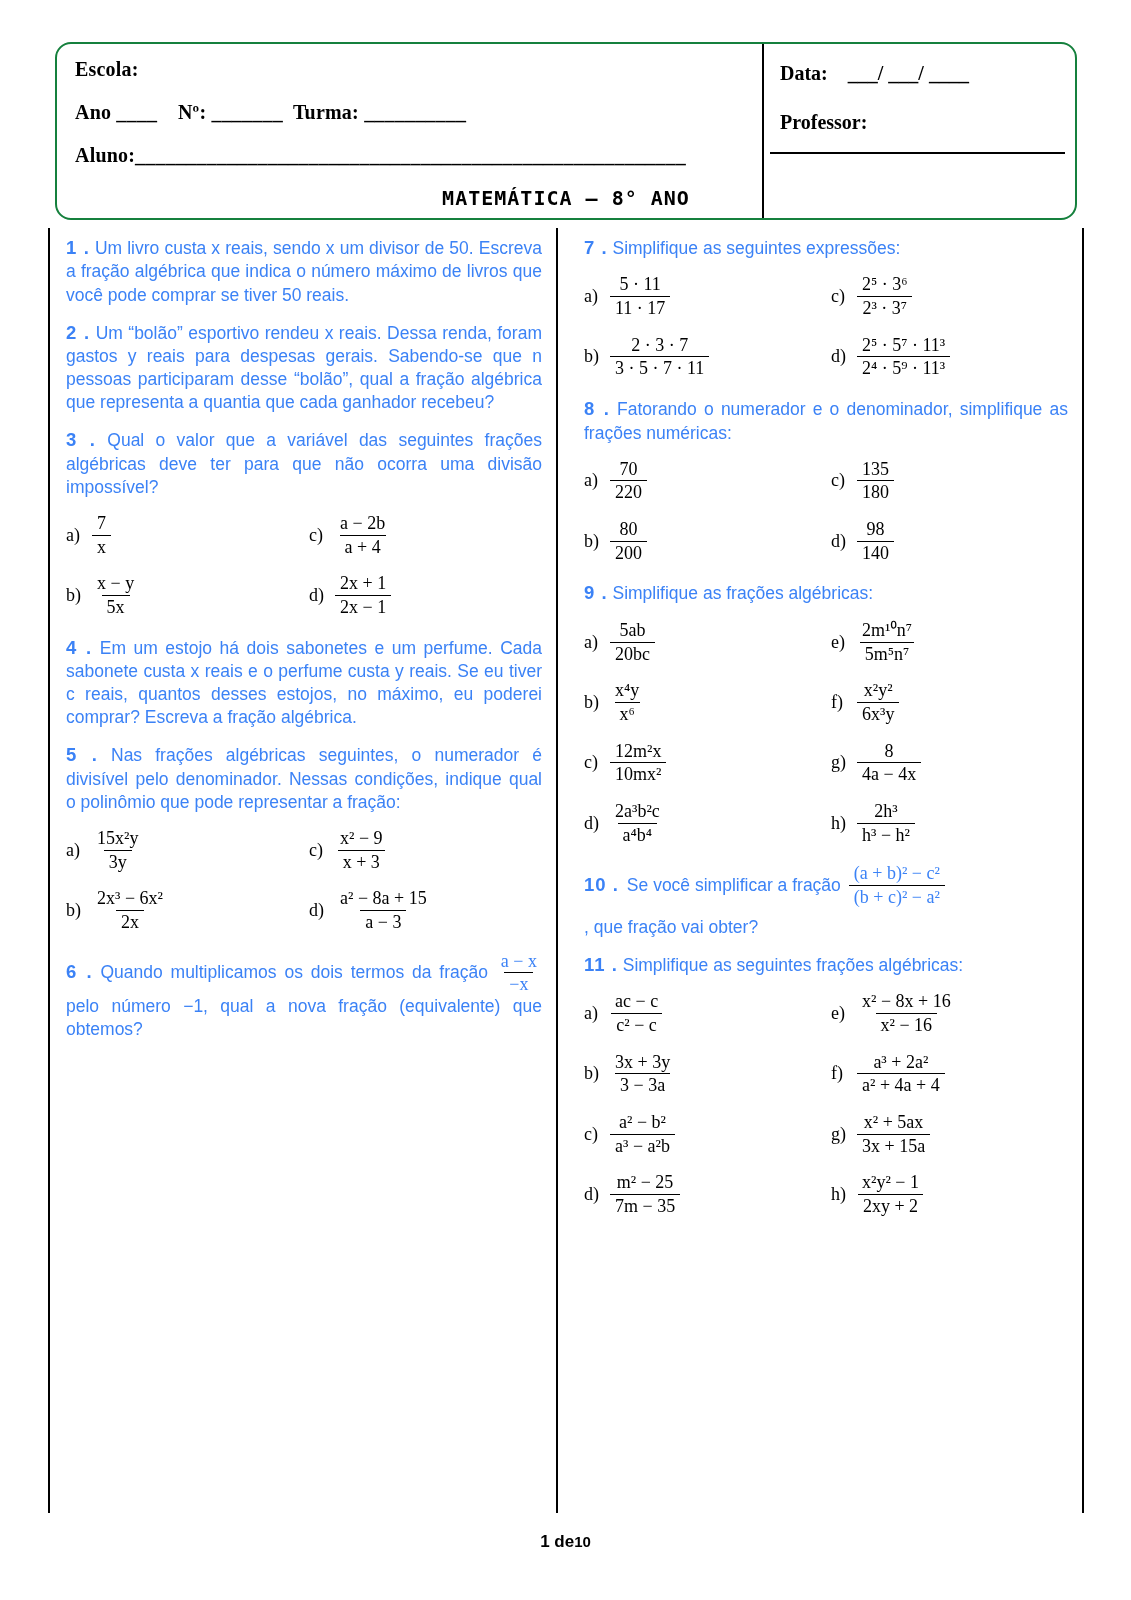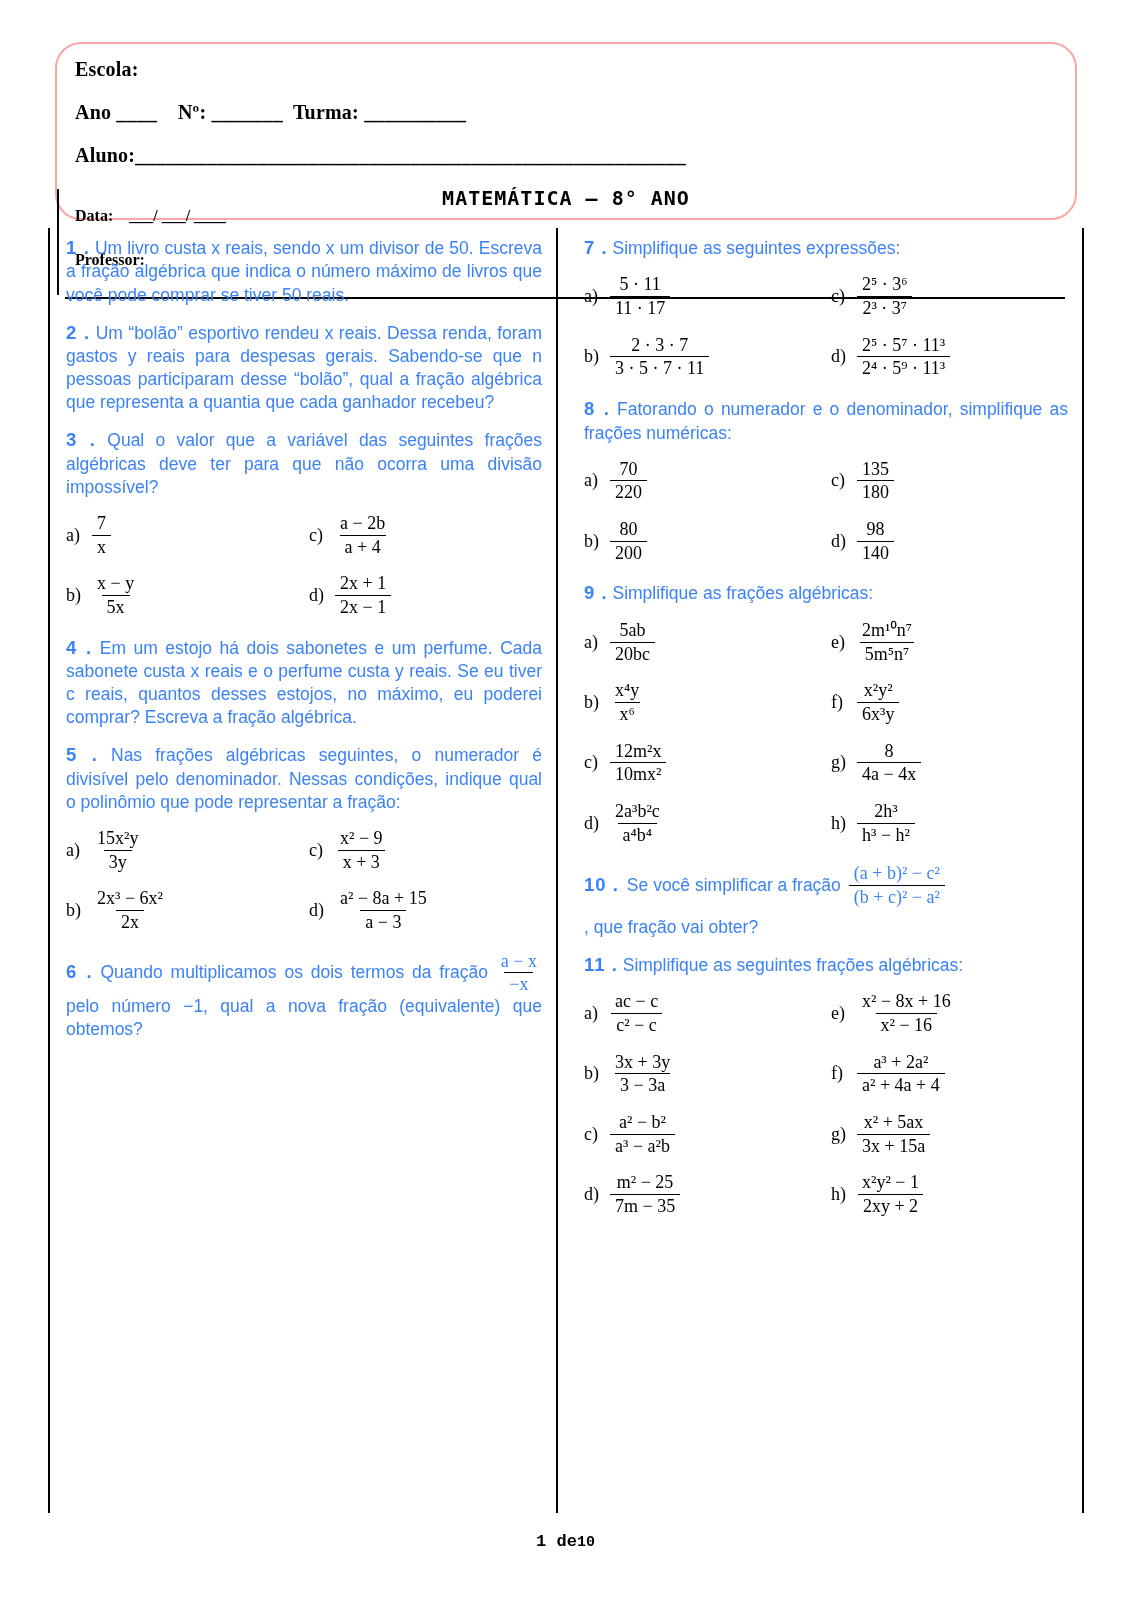--- a/index.html
+++ b/index.html
@@ -22,25 +22,24 @@
     padding: 0;
   }
 
   
   .header {
     position: absolute;
     left: 55px;
     top: 42px;
     width: 1022px;
     height: 178px;
-    border: 2px solid #fca5a5;
-    border-radius: 26px;
+    border: 2px solid #15803d;
+    border-radius: 16px;
     box-sizing: border-box;
     display: flex;
-    flex-direction: column;
   }
   .header-left {
     position: relative;
     width: 705px;
     box-sizing: border-box;
     padding: 14px 0 0 18px;
   }
   .header-right {
     position: relative;
     flex: 1;
@@ -53,21 +52,21 @@
     font-weight: bold;
     font-size: 20px;
     letter-spacing: .2px;
     margin-bottom: 20px;
     white-space: pre;
   }
   .hdr-line.row3 { margin-bottom: 22px; }
   .hdr-right-line {
     font-family: "Liberation Serif", serif;
     font-weight: bold;
-    font-size: 16px;
+    font-size: 20px;
     margin-bottom: 26px;
     white-space: pre;
   }
   .hdr-rule {
     position: absolute;
     left: 6px;
     right: 10px;
     top: 108px;
     border-bottom: 2px solid #000;
   }
@@ -158,21 +157,21 @@
   .frac.big { font-size: 18px; }
 
   .inlinefrac { display: inline-flex; align-items: center; }
 
   
   .footer {
     position: absolute;
     left: 0; right: 0;
     top: 1532px;
     text-align: center;
-    font-family: Liberation Mono, monospace;
+    font-family: Liberation Sans, sans-serif;
     font-size: 17px;
     font-weight: bold;
   }
   .footer .small { font-size: 15px; }
 
   .q10row { display: flex; align-items: center; gap: 8px; flex-wrap: wrap; }
 </style>
 </head>
 <body>
 

